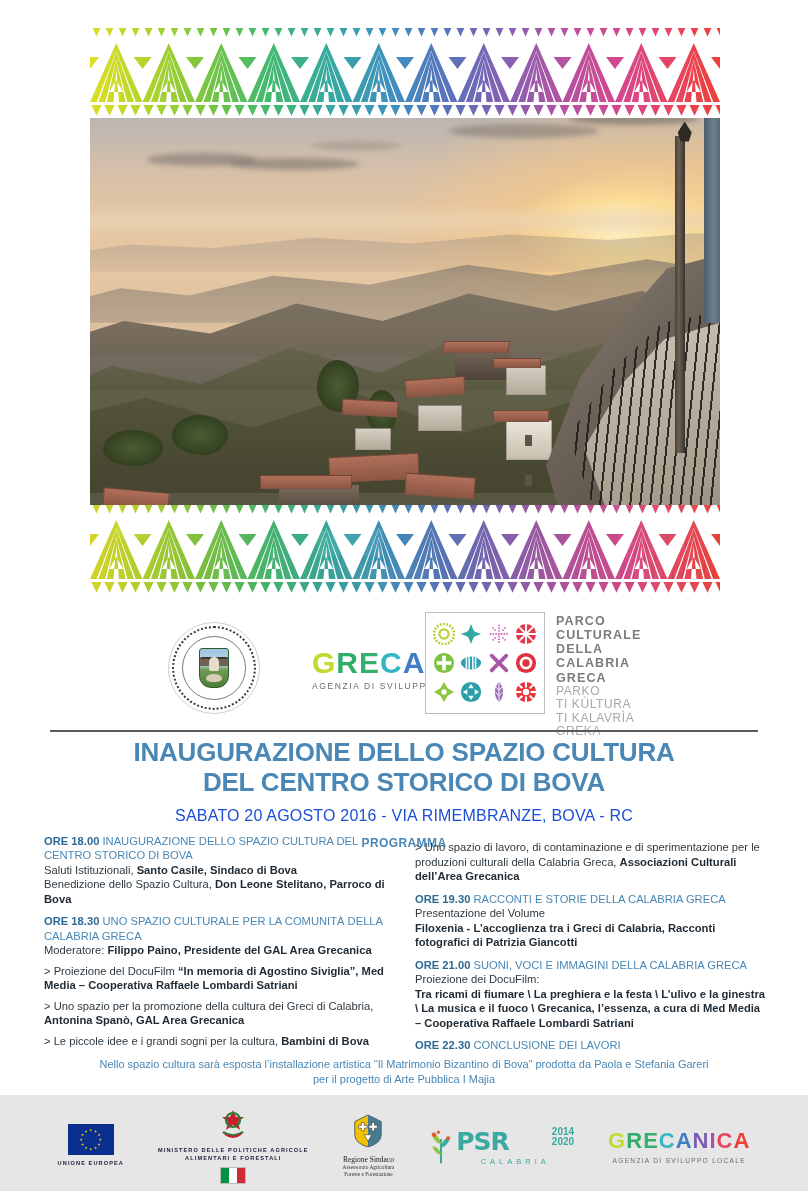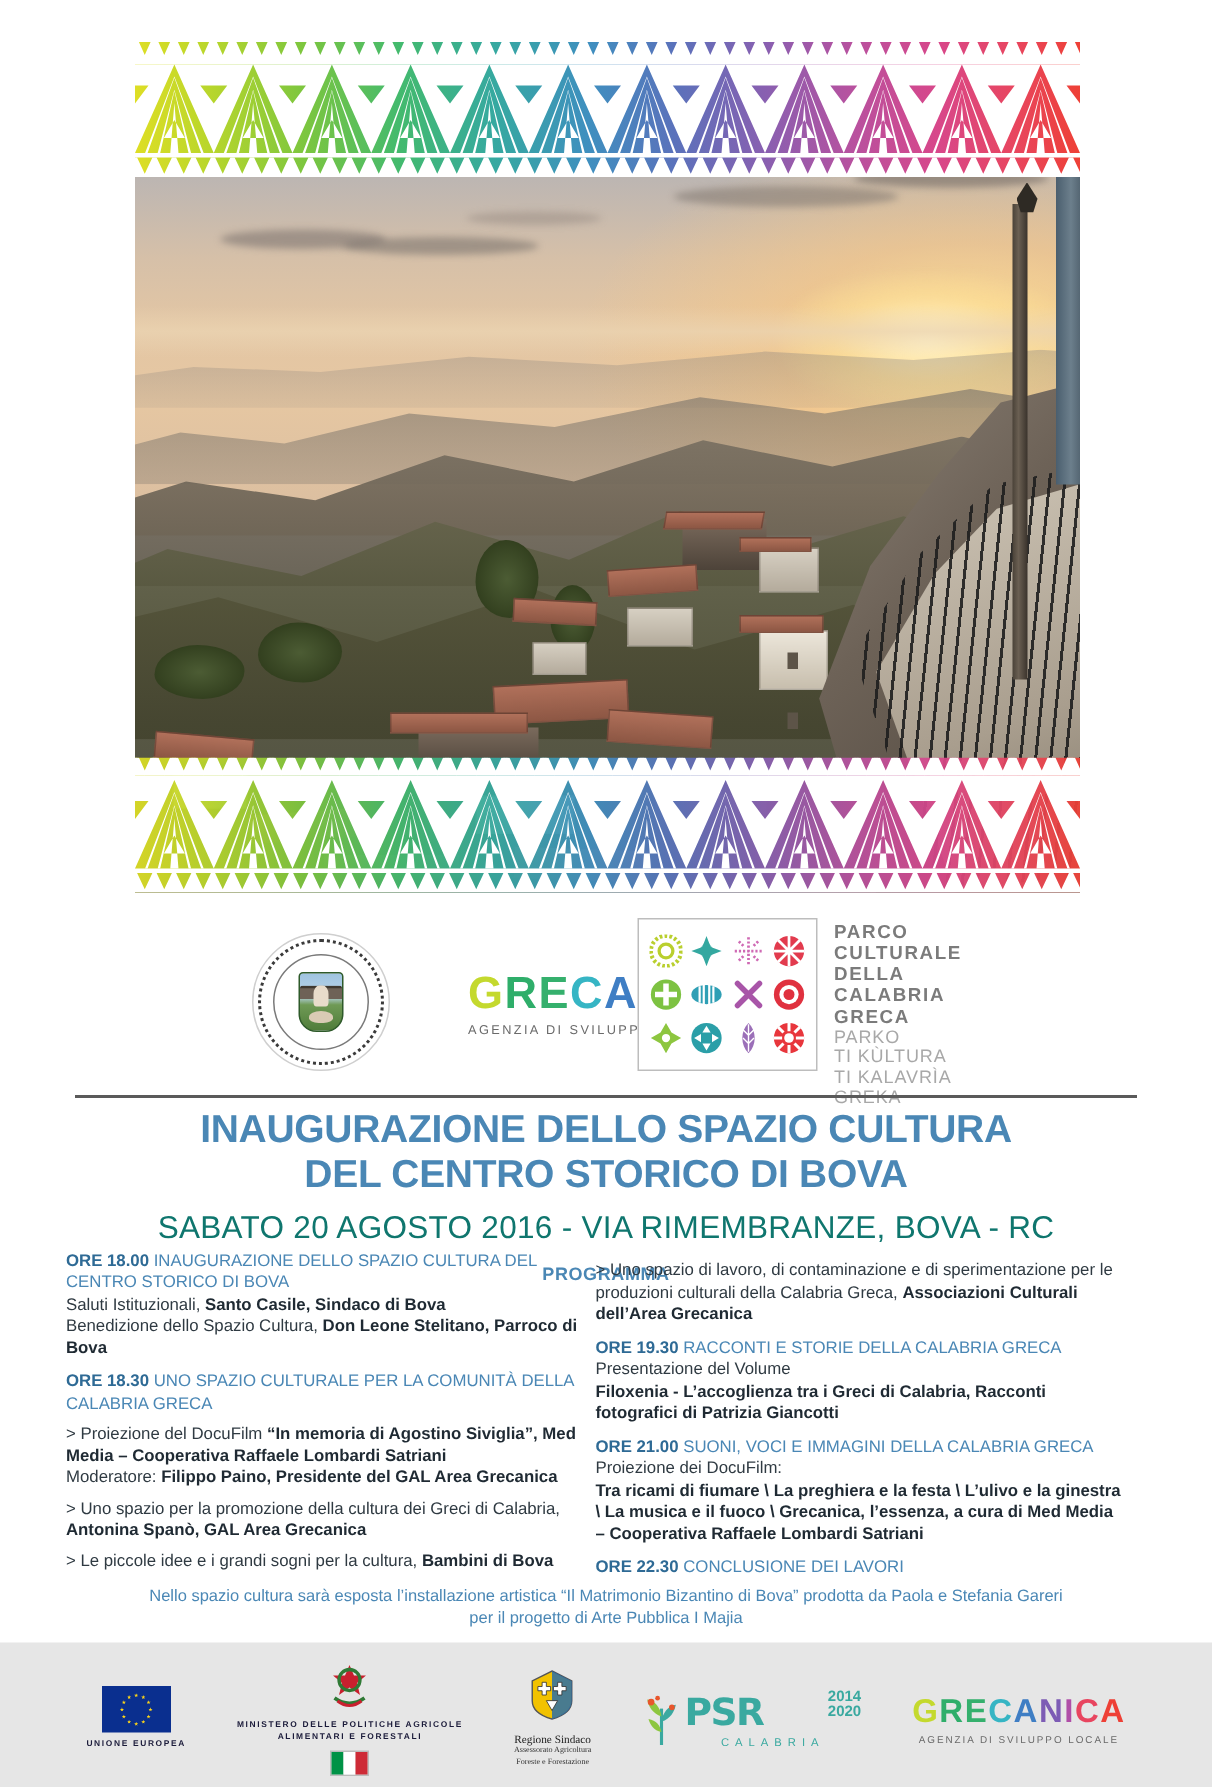--- a/index.html
+++ b/index.html
@@ -265,32 +265,32 @@
   }
 
   
   .title-block { position: absolute; left: 40px; top: 738px; width: 728px; text-align: center; }
   .main-title {
     font-size: 26px; font-weight: bold; color: #4a87b5;
     line-height: 1.15; letter-spacing: -0.2px;
   }
   .subtitle {
     margin-top: 9px;
-    font-size: 21px; color: #0f766e; letter-spacing: 0.2px;
+    font-size: 16px; color: #1d4ed8; letter-spacing: 0.2px;
   }
   .programma {
     margin-top: 11px;
     font-size: 12px; font-weight: bold; color: #4a87b5; letter-spacing: 0.4px;
   }
 
   
   .cols {
     position: absolute; left: 44px; top: 834px;
     width: 724px; height: 215px;
-    display: flex; 
+    display: flex; gap: 18px;
   }
   .col { width: 353px; }
   .entry { margin-bottom: 8px; }
   .ore-line {
     font-size: 11.2px; color: #4a87b5; line-height: 1.28;
   }
   .ore-line b { color: #2e6a95; font-weight: bold; }
   .detail {
     font-size: 11.2px; color: #2f3a42; line-height: 1.3;
   }
@@ -698,22 +698,22 @@
 
   <div class="cols">
     <div class="col" id="col-left">
         <div class="entry">
           <div class="ore-line"><b>ORE 18.00 </b><span>INAUGURAZIONE DELLO SPAZIO CULTURA DEL CENTRO STORICO DI BOVA</span></div>
           <div class="detail"><span>Saluti Istituzionali, </span><b>Santo Casile, Sindaco di Bova</b></div>
           <div class="detail"><span>Benedizione dello Spazio Cultura, </span><b>Don Leone Stelitano, Parroco di Bova</b></div>
         </div>
         <div class="entry">
           <div class="ore-line"><b>ORE 18.30 </b><span>UNO SPAZIO CULTURALE PER LA COMUNITÀ DELLA CALABRIA GRECA</span></div>
+          <div class="detail"><span>Moderatore: </span><b>Filippo Paino, Presidente del GAL Area Grecanica</b></div>
           <div class="detail bullet"><span>&gt; Proiezione del DocuFilm </span><b>“In memoria di Agostino Siviglia”, Med Media – Cooperativa Raffaele Lombardi Satriani</b></div>
-          <div class="detail"><span>Moderatore: </span><b>Filippo Paino, Presidente del GAL Area Grecanica</b></div>
           <div class="detail bullet"><span>&gt; Uno spazio per la promozione della cultura dei Greci di Calabria, </span><b>Antonina Spanò, GAL Area Grecanica</b></div>
           <div class="detail bullet"><span>&gt; Le piccole idee e i grandi sogni per la cultura, </span><b>Bambini di Bova</b></div>
         </div>
       </div>
     <div class="col" id="col-right">
         <div class="entry">
           <div class="detail bullet"><span>&gt; Uno spazio di lavoro, di contaminazione e di sperimentazione per le produzioni culturali della Calabria Greca, </span><b>Associazioni Culturali dell’Area Grecanica</b></div>
         </div>
         <div class="entry">
           <div class="ore-line"><b>ORE 19.30 </b><span>RACCONTI E STORIE DELLA CALABRIA GRECA</span></div>

